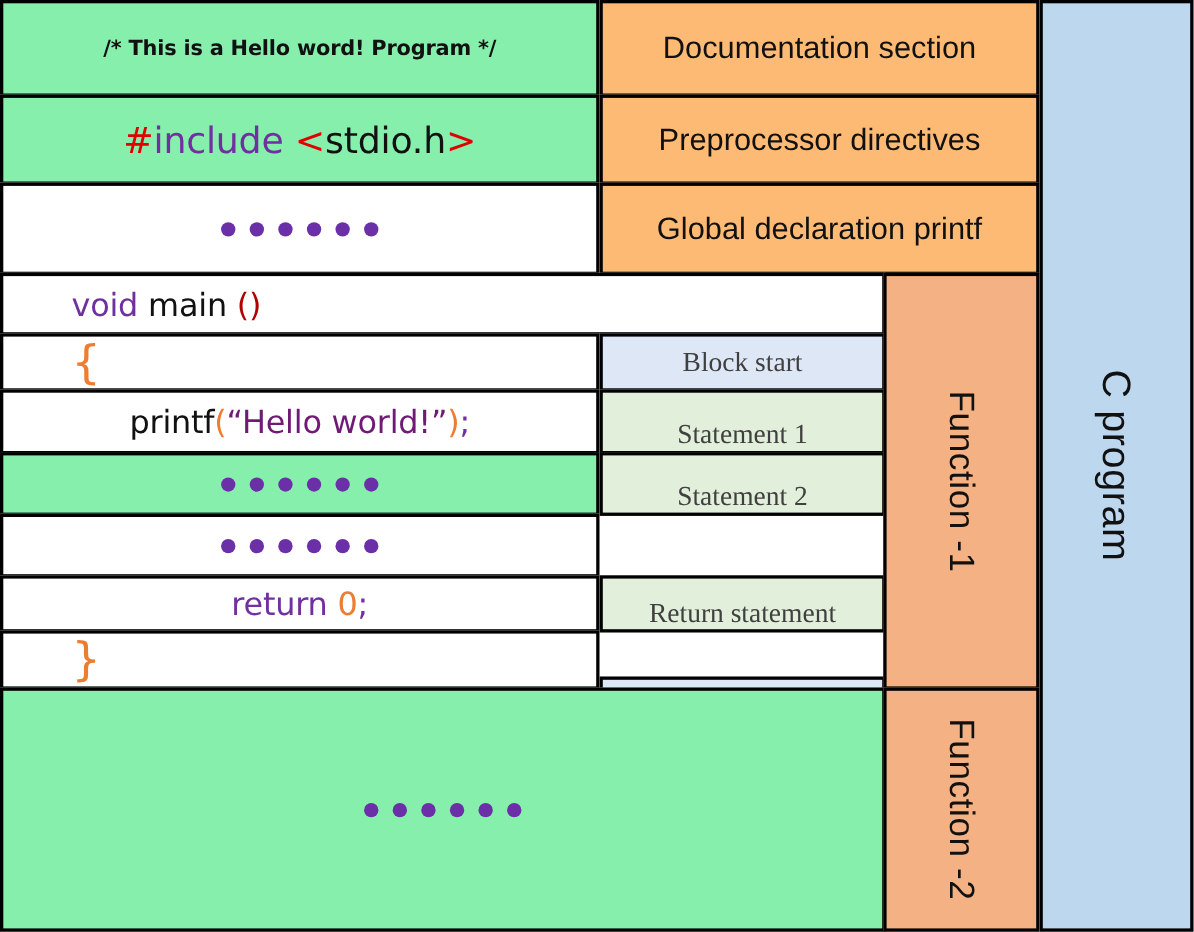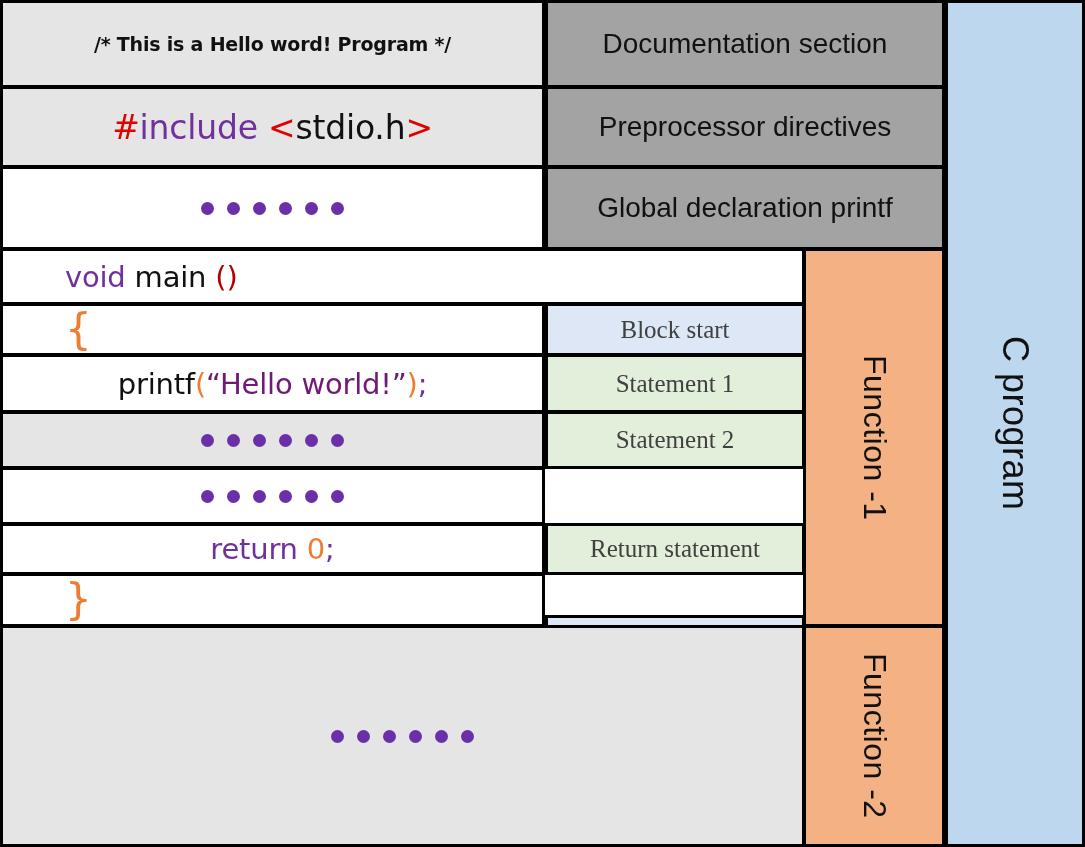--- a/index.html
+++ b/index.html
@@ -26,26 +26,26 @@
     position: absolute;
     box-sizing: border-box;
     border: 3px solid #000000;
     display: flex;
     align-items: center;
     justify-content: center;
     overflow: hidden;
   }
 
   
-  .bg-green  { background: #e5e5e5; }
+  .bg-green  { background: #86efac; }
   .bg-white  { background: #ffffff; }
-  .bg-cream  { background: #a3a3a3; }
+  .bg-cream  { background: #fdba74; }
   .bg-blue   { background: #bdd7ee; }
   .bg-orange { background: #f4b183; }
-  .bg-stmt   { background: #e2efda; }
+  .bg-stmt   { background: #e2efda; align-items: flex-end; }
   .bg-block  { background: #dee7f5; }
 
   
   .code {
     font-family: "DejaVu Sans", sans-serif;
     color: #111111;
     white-space: nowrap;
     letter-spacing: -0.2px;
   }
   .code-comment {

